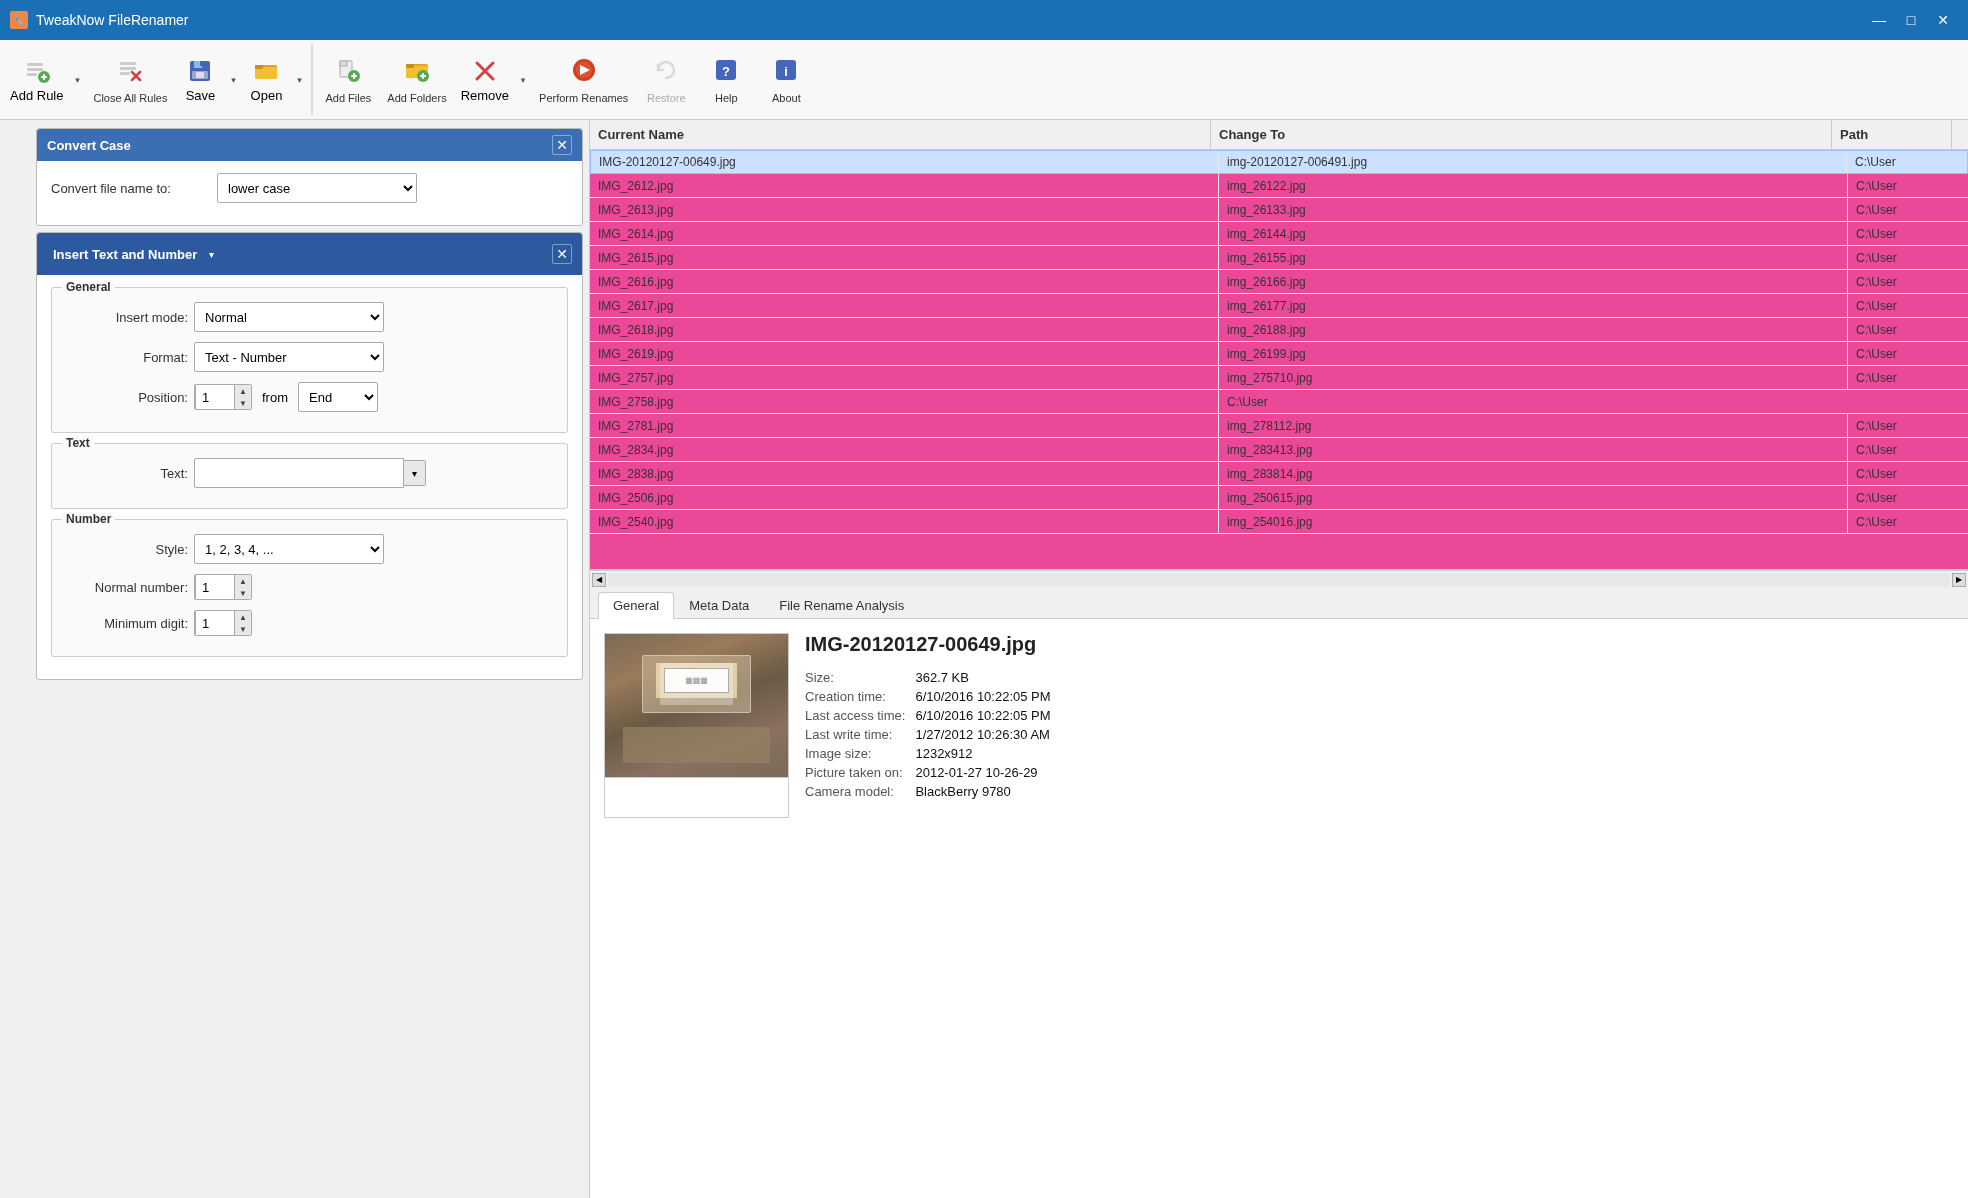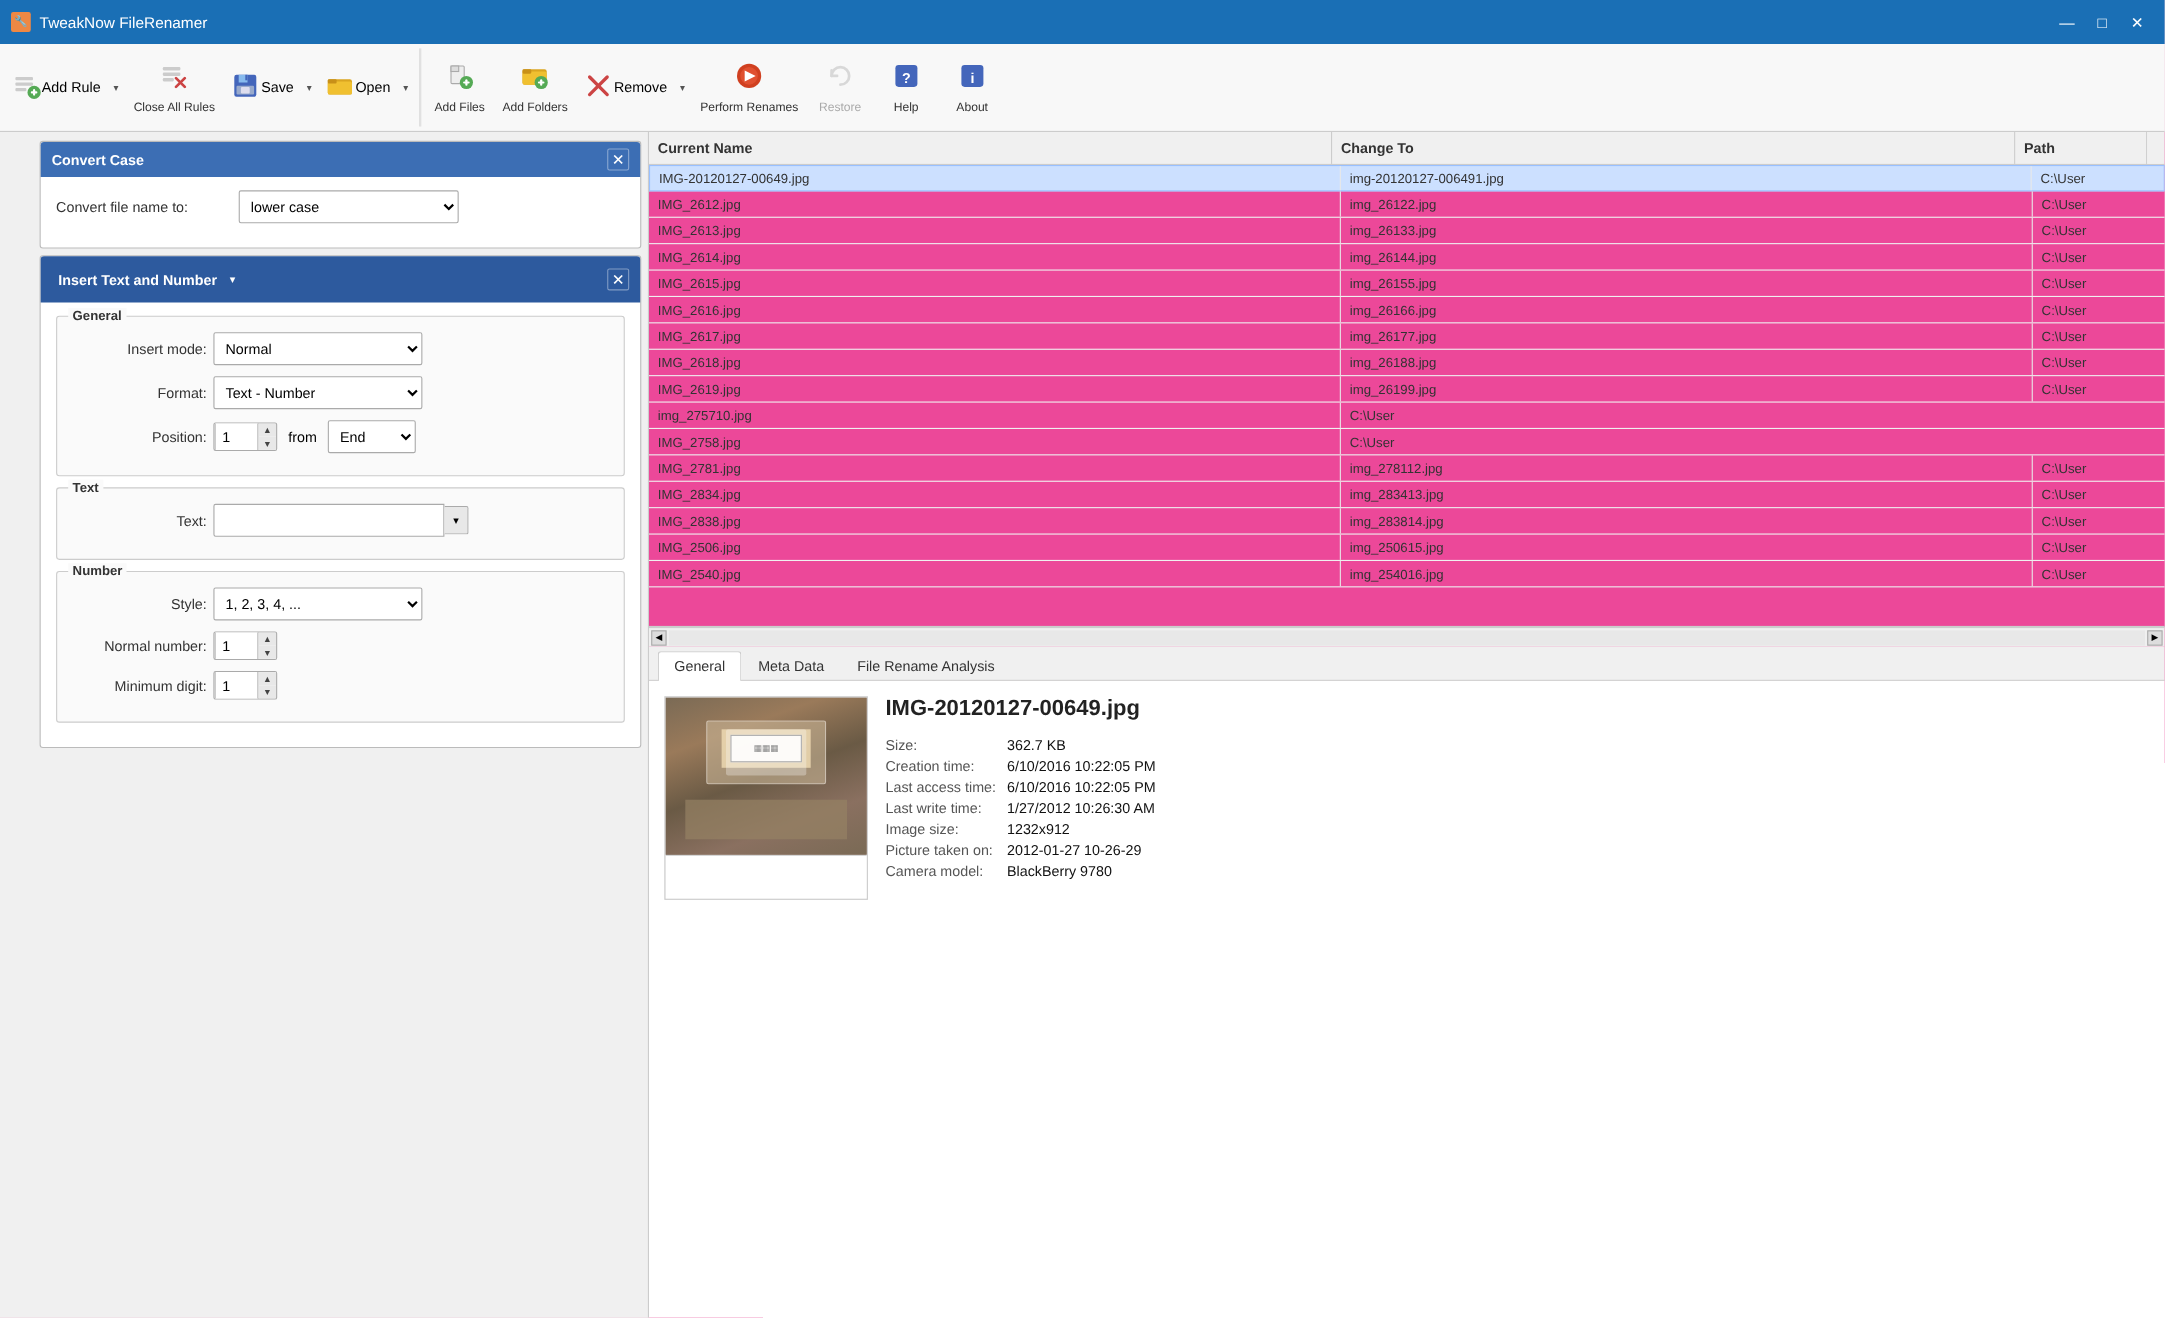--- a/index.html
+++ b/index.html
@@ -53,21 +53,21 @@
     .toolbar-btn .icon { font-size: 24px; line-height: 1; }
     .toolbar-btn .label { font-size: 11px; color: #333; text-align: center; }
     .toolbar-btn.disabled { opacity: 0.4; cursor: default; }
     .toolbar-split {
       display: flex;
       flex-direction: row;
       align-items: stretch;
     }
     .toolbar-split .main-btn {
       display: flex;
-      flex-direction: row;
+      flex-direction: column;
       align-items: center;
       justify-content: center;
       padding: 4px 6px;
       cursor: pointer;
       border: none;
       background: transparent;
       gap: 0;
       border-radius: 3px 0 0 3px;
       min-width: 50px;
     }
@@ -778,20 +778,21 @@
       <div class="file-cell">IMG_2618.jpg</div>
       <div class="file-cell">img_26188.jpg</div>
       <div class="file-cell">C:\User</div>
     </div>
         <div class="file-row">
       <div class="file-cell">IMG_2619.jpg</div>
       <div class="file-cell">img_26199.jpg</div>
       <div class="file-cell">C:\User</div>
     </div>
         <div class="file-row">
+      <div class="file-cell">IMG_2757.jpg</div>
       <div class="file-cell">img_275710.jpg</div>
       <div class="file-cell">C:\User</div>
     </div>
         <div class="file-row">
       <div class="file-cell">IMG_2758.jpg</div>
       <div class="file-cell">C:\User</div>
     </div>
         <div class="file-row">
       <div class="file-cell">IMG_2781.jpg</div>
       <div class="file-cell">img_278112.jpg</div>

